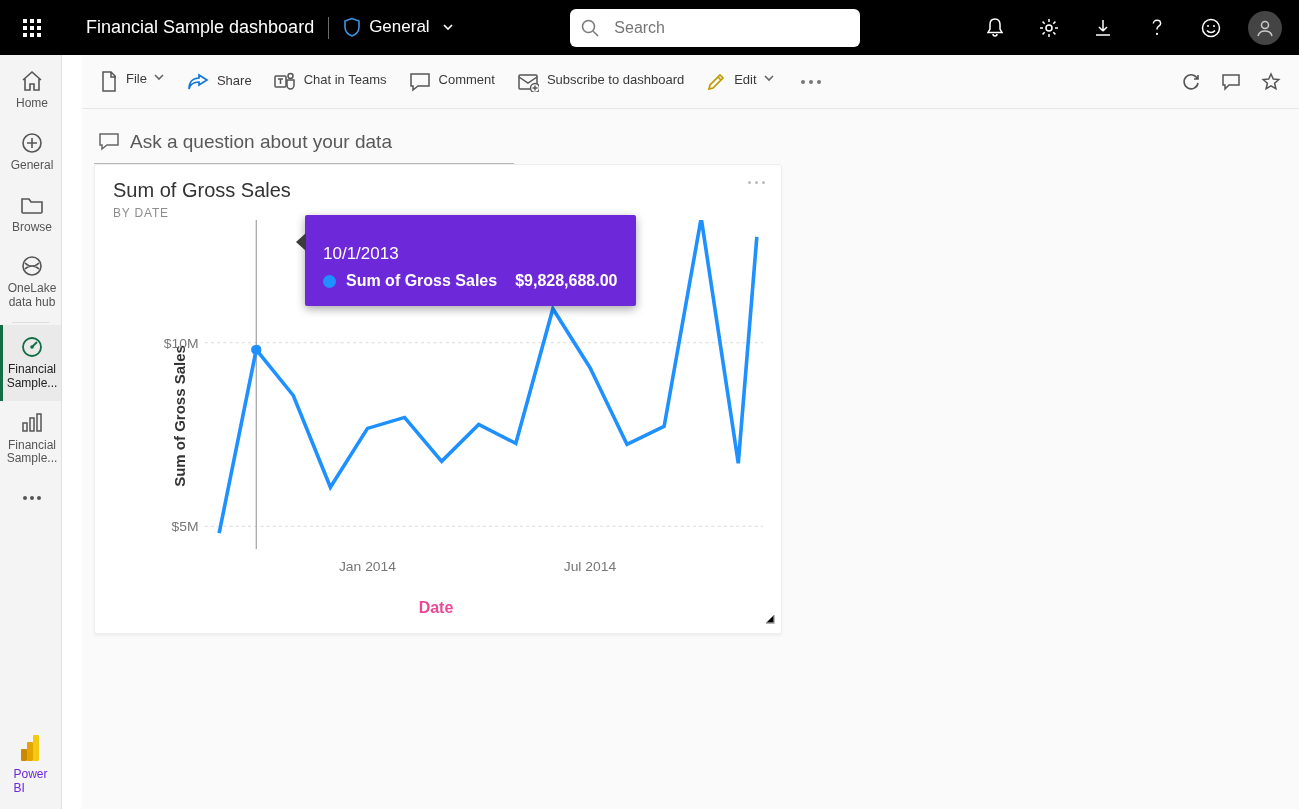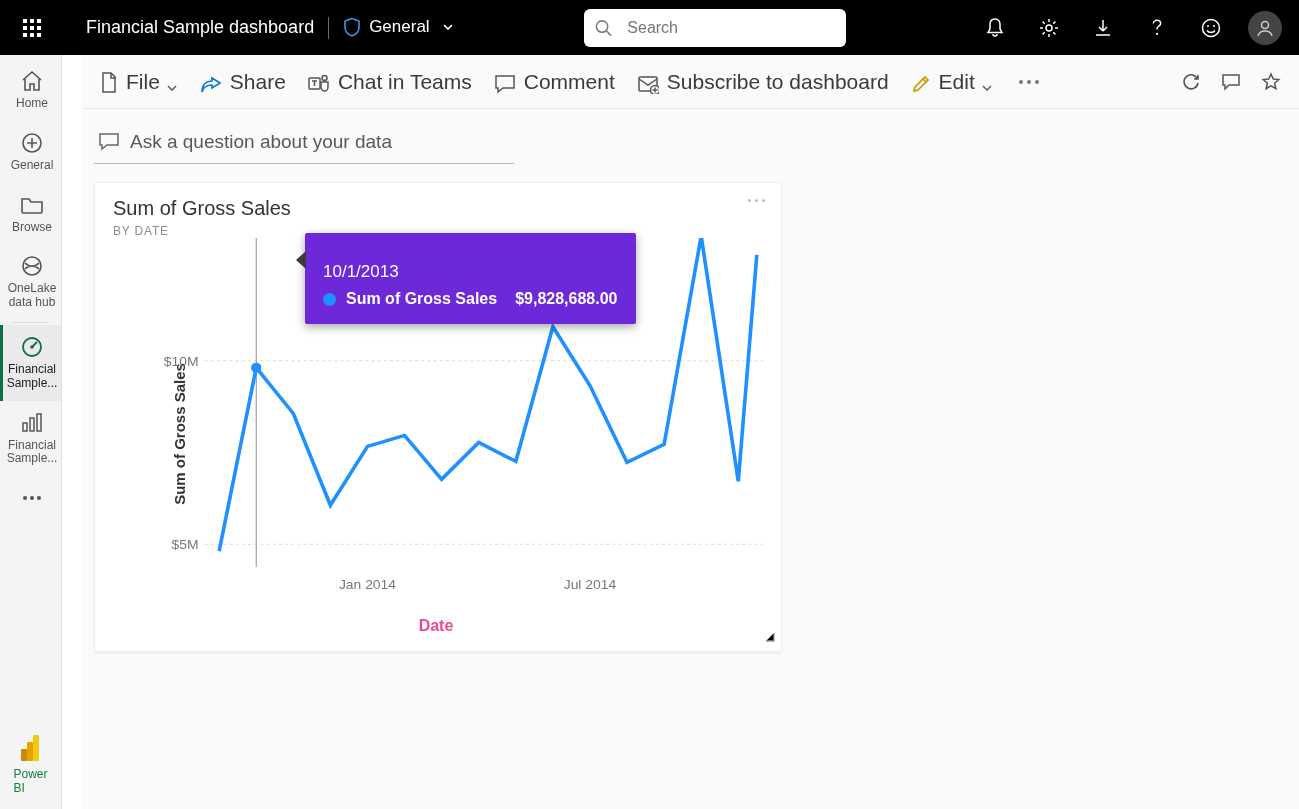--- a/index.html
+++ b/index.html
@@ -8,45 +8,45 @@
   .topbar { position: absolute; left:0; top:0; right:0; height:55px; background:#000; display:flex; align-items:center; color:#fff; padding:0 8px;}
   .waffle { width:48px; height:48px; display:flex; align-items:center; justify-content:center; cursor:pointer;}
   .waffle-grid { width:18px; height:18px; display:grid; grid-template-columns:repeat(3, 4px); grid-template-rows:repeat(3, 4px); gap:3px;}
   .waffle-grid span{ background:#fff; width:4px; height:4px;}
   .crumb { display:flex; align-items:flex-start; flex:0 0 auto;}
   .crumb .title{ font-size:18px; padding-left:30px; font-weight:500;}
   .sep-bar{ width:1px; height:22px; background:#6d6d6d; margin:0 14px;}
   .sensitivity{ display:flex; align-items:center; gap:8px; font-size:17px;}
   .sensitivity .chev{ margin-left:4px;}
   .search-wrap{ flex:1; display:flex; justify-content:center;}
-  .search{ width:262px; height:38px; background:#fff; border-radius:6px; display:flex; align-items:center; gap:12px; padding:0 10px; color:#777;}
+  .search{ width:290px; height:38px; background:#fff; border-radius:6px; display:flex; align-items:center; gap:12px; padding:0 10px; color:#777;}
   .search input{ border:0; outline:0; flex:1; font-size:16px; background:transparent; color:#555;}
   .top-icons{ display:flex; align-items:center; gap:18px; padding-right:8px;}
   .top-icons .ico{ width:36px; height:36px; display:flex; align-items:center; justify-content:center; cursor:pointer;}
   .avatar-circle{ width:34px; height:34px; border-radius:50%; background:#444; display:flex; align-items:center; justify-content:center;}
   
   .sidebar{ position:absolute; left:0; top:55px; bottom:0; width:62px; background:#f4f4f4; border-right:1px solid #e1e1e1; display:flex; flex-direction:column; align-items:stretch; padding-top:4px;}
   .nav-item{ display:flex; flex-direction:column; align-items:center; justify-content:center; gap:4px; font-size:12px; color:#555; padding:10px 2px; cursor:pointer; text-align:center; line-height:1.15; border-left:3px solid transparent;}
   .nav-item.active{ border-left-color:#116d43; color:#222; background:#eaeaea;}
   .nav-item .ic{ height:24px; display:flex; align-items:center; justify-content:center;}
   .nav-sep{ height:1px; background:#ddd; margin:2px 12px;}
   .sidebar-spacer{ flex:1;}
-  .powbi-brand{ display:flex; flex-direction:column; align-items:center; padding:10px 16px 14px; font-size:12px; color:#15803d;}
+  .powbi-brand{ display:flex; flex-direction:column; align-items:center; padding:10px 16px 14px; font-size:12px; color:#6d28d9;}
   
   .content{ position:absolute; left:82px; top:55px; right:0; bottom:0; background:#fafafa;}
   .toolbar{ height:54px; border-bottom:1px solid #e6e6e6; display:flex; align-items:center; padding:0 18px; gap:22px; color:#3b3a39;}
-  .tool{ display:flex; align-items:flex-end; gap:8px; cursor:pointer; font-size:21px;}
+  .tool{ display:flex; align-items:flex-start; gap:8px; cursor:pointer; font-size:13px;}
   .tool .chev{ margin-left:-2px;}
   .tool-ellipsis{ display:flex; gap:4px; cursor:pointer; padding:4px;}
   .tool-ellipsis span{ width:4px; height:4px; border-radius:50%; background:#777;}
   .toolbar .spacer{ flex:1;}
   .toolbar-right{ display:flex; gap:20px; align-items:center;}
   
   .canvas{ padding:16px 12px;}
-  .qna{ display:flex; align-items:center; gap:10px; border-bottom:1px solid #b7b7b7; width:420px; padding:6px 4px 10px; margin-bottom:18px; font-size:19px; color:#595959;}
+  .qna{ display:flex; align-items:center; gap:10px; border-bottom:1px solid #b7b7b7; width:420px; padding:6px 4px 10px; margin-bottom:0; font-size:19px; color:#595959;}
   
   .tile{ width:688px; height:470px; background:#fff; border:1px solid #eee; border-radius:3px; box-shadow:0 2px 3px rgba(0,0,0,.05); padding:14px 18px 10px; position:relative;}
   .tile-title{ font-size:20px; color:#333;}
   .tile-sub{ font-size:12px; color:#8d8d8d; letter-spacing:.8px; margin-top:4px; text-transform:uppercase;}
   .tile-more{ position:absolute; right:16px; top:16px; display:flex; gap:4px; cursor:pointer;}
   .tile-more span{ width:3px; height:3px; border-radius:50%; background:#bbb;}
   .grabber{ position:absolute; right:6px; bottom:6px;}
   
   .chart-wrap{ position:absolute; left:14px; right:18px; top:55px; bottom:22px;}
   .y-label{ position:absolute; left:0; top:50%; transform:translateY(-50%) rotate(-90deg); transform-origin:center; font-size:15px; font-weight:600; color:#333; white-space:nowrap;}

